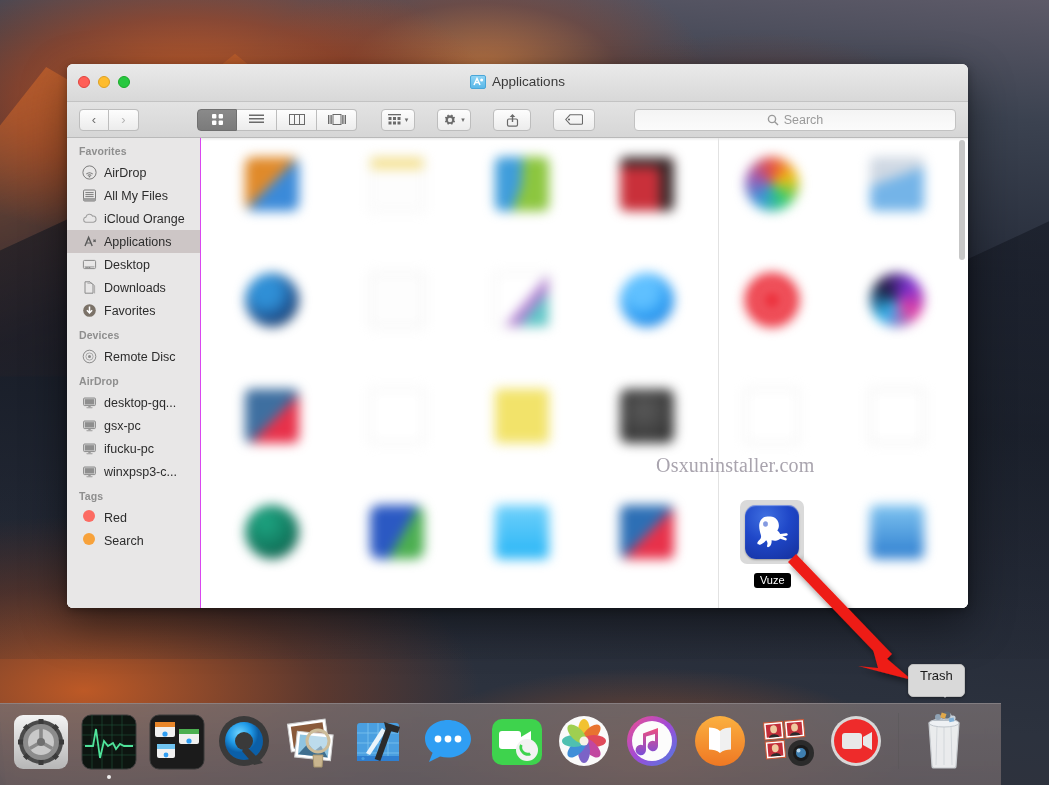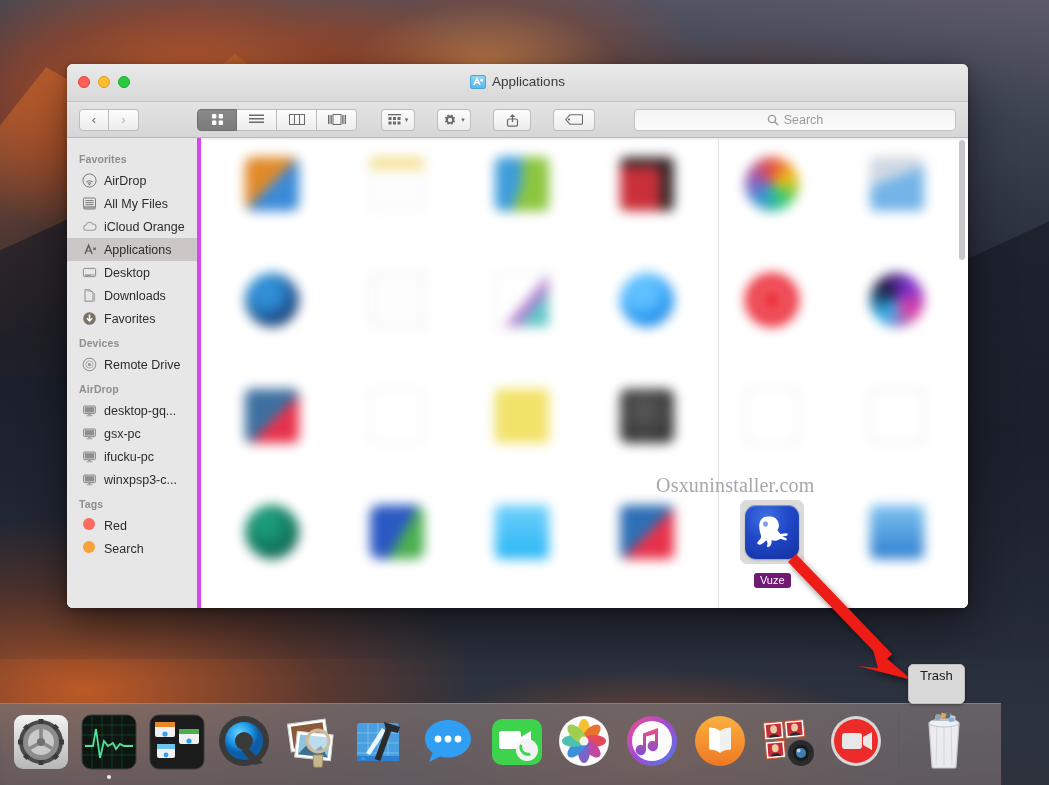--- a/index.html
+++ b/index.html
@@ -111,22 +111,22 @@
     border: 1px solid #c2c2c2; border-radius: 4px;
     display: flex; align-items: center; justify-content: center; gap: 5px;
   }
   .search-field .sq { color: #9a9a9a; font-size: 12px; }
   .search-ph { color: #9a9a9a; font-size: 12.5px; }
 
   .win-body { display: flex; height: 470px; background: #fff; }
 
   
   .sidebar {
-    width: 134px; flex: 0 0 134px; padding-top: 8px;
-    background: #e8e7e7; border-right: 4px solid #d946ef;
+    width: 134px; flex: 0 0 134px; padding-top: 0;
+    background: #e8e7e7; border-right: 1px solid #d946ef;
     overflow: hidden; position: relative;
   }
   .sb-header {
     font-size: 10.5px; color: #8e8e8e; font-weight: 700;
     padding: 7px 0 4px 12px; letter-spacing: .1px;
   }
   .sb-item {
     height: 23px; display: flex; align-items: center; gap: 7px;
     padding-left: 15px; font-size: 12.5px; color: #2c2c2c; cursor: default;
   }
@@ -146,21 +146,21 @@
     height: 116px; display: flex; flex-direction: column;
     align-items: center; justify-content: flex-start; padding-top: 10px;
     position: relative;
   }
   .cell .ic { width: 54px; height: 54px; filter: blur(6px); }
   .cell .lab {
     margin-top: 9px; font-size: 10.5px; color: #3a3a3a; text-align: center;
     line-height: 13px; max-width: 104px; filter: blur(3.4px); word-break: break-word;
   }
   .cell.selected .lab {
-    filter: none; background: #701a75; color: #fff;
+    filter: none; background: #000000; color: #fff;
     border-radius: 3px; padding: 1px 6px; font-size: 11px;
   }
   .cell.selected .ic-wrap {
     background: #dadada; border-radius: 7px; padding: 5px;
   }
   .ic-wrap { padding: 5px; }
 
   .col-divider {
     position: absolute; left: 517px; top: 0; bottom: 0; width: 1px;
     background: #e2e2e2;
@@ -168,21 +168,21 @@
   .scroll-thumb {
     position: absolute; right: 3px; top: 2px; width: 6px; height: 120px;
     border-radius: 3px; background: rgba(0,0,0,.22);
   }
   .topfade {
     position: absolute; left: 0; right: 0; top: 0; height: 3px;
     background: linear-gradient(180deg, rgba(0,0,0,.08), rgba(0,0,0,0));
   }
 
   .watermark {
-    position: absolute; left: 455px; top: 336px;
+    position: absolute; left: 455px; top: 316px;
     font-family: "Liberation Serif", serif; font-size: 20px;
     color: #a9a4ae; letter-spacing: .2px; white-space: nowrap; z-index: 40;
   }
 
   
   .vuze-ico {
     width: 54px; height: 54px; border-radius: 11px;
     background: radial-gradient(circle at 38% 22%, #3f6fe0 0%, #1f47c8 45%, #15309c 100%);
     box-shadow: inset 0 1px 1px rgba(255,255,255,.45), 0 1px 2px rgba(0,0,0,.3);
     position: relative; overflow: hidden;
@@ -194,21 +194,21 @@
     position: absolute; left: 780px; top: 548px; width: 170px; height: 145px;
     z-index: 60; pointer-events: none;
   }
 
   
   #trash-tooltip {
     position: absolute; left: 908px; top: 664px; z-index: 65;
   }
   .tt-bubble {
     background: #d9d9d9; border: 1px solid #bfbfbf; border-radius: 5px;
-    padding: 3px 11px 20px; font-size: 13px; color: #1a1a1a;
+    padding: 3px 11px 13px; font-size: 13px; color: #1a1a1a;
     box-shadow: 0 1px 3px rgba(0,0,0,.35);
   }
   .tt-tail {
     position: absolute; left: 30px; top: 25px;
     width: 0; height: 0; border-left: 7px solid transparent;
     border-right: 7px solid transparent; border-top: 9px solid #d9d9d9;
   }
 
   
   #dock {
@@ -434,21 +434,21 @@
 
       <div class="sb-header">Devices</div>
       <div class="sb-item">
         <span class="sb-ico">
           <svg width="15" height="15" viewBox="0 0 15 15">
             <circle cx="7.5" cy="7.5" r="6.3" fill="none" stroke="#8a8a8a"></circle>
             <circle cx="7.5" cy="7.5" r="3.6" fill="none" stroke="#aaa"></circle>
             <circle cx="7.5" cy="7.5" r="1.5" fill="#8a8a8a"></circle>
           </svg>
         </span>
-        <span>Remote Drive</span>
+        <span>Remote Disc</span>
       </div>
 
       <div class="sb-header">AirDrop</div>
       <div class="sb-item">
         <span class="sb-ico">
           <svg width="15" height="15" viewBox="0 0 15 15">
             <rect x="1.6" y="3" width="11.8" height="7.6" rx="1" fill="#d2d2d2" stroke="#8a8a8a"></rect>
             <rect x="3" y="4.2" width="9" height="5.2" fill="#8e8e8e"></rect>
             <rect x="6.3" y="10.6" width="2.4" height="1.6" fill="#9a9a9a"></rect>
             <rect x="4.4" y="12.2" width="6.2" height="1" rx=".4" fill="#9a9a9a"></rect>

